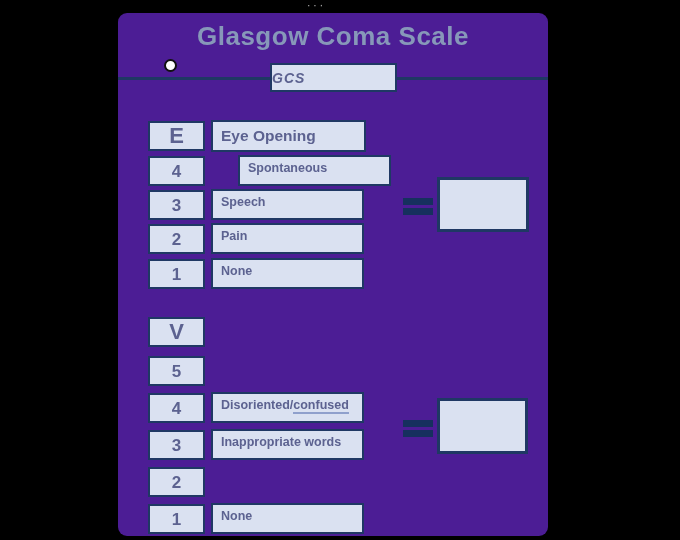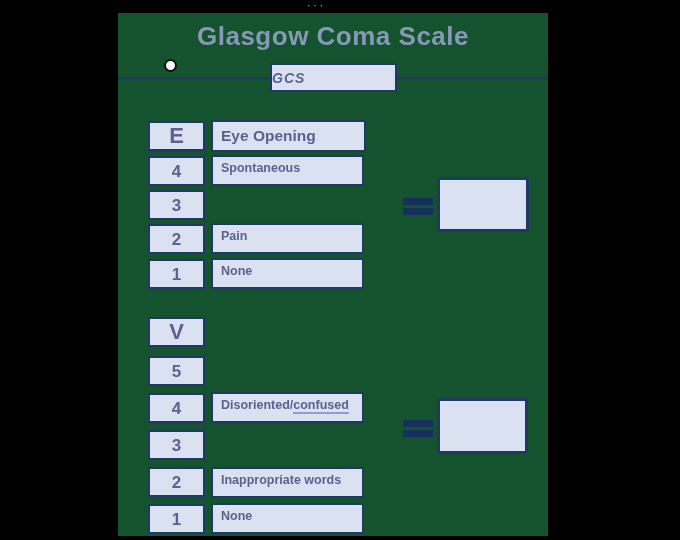--- a/index.html
+++ b/index.html
@@ -20,21 +20,22 @@
     font-size: 13px;
     letter-spacing: 2px;
     text-align: center;
     cursor: pointer;
     user-select: none;
   }
   .page {
     position: absolute;
     left: 118px; top: 13px;
     width: 430px; height: 523px;
-    background: #14532d;
+    background: #4c1d95;
+    border-radius: 9px;
   }
   .title {
     position: absolute;
     left: 0; top: 8px;
     width: 100%;
     text-align: center;
     font-size: 26px;
     font-weight: bold;
     letter-spacing: 0.5px;
     color: #8798b9;
@@ -128,27 +129,30 @@
     <div class="numbox letterbox" style="top:108px;">
       <span>E</span>
     </div>
     <div class="labbox headbox" style="top:107px;">
       <span>Eye Opening</span>
     </div>
 
     <div class="numbox" style="top:143px;">
       <span>4</span>
     </div>
-    <div class="labbox" style="top:142px;">
+    <div class="labbox" style="top:142px;margin-left:27px;">
       <span>Spontaneous</span><span class="u"></span>
     </div>
 
     <div class="numbox" style="top:177px;">
       <span>3</span>
     </div>
+    <div class="labbox" style="top:176px;">
+      <span>Speech</span><span class="u"></span>
+    </div>
 
     <div class="numbox" style="top:211px;">
       <span>2</span>
     </div>
     <div class="labbox" style="top:210px;">
       <span>Pain</span><span class="u"></span>
     </div>
 
     <div class="numbox" style="top:246px;">
       <span>1</span>
@@ -174,21 +178,21 @@
     <div class="numbox" style="top:380px;">
       <span>4</span>
     </div>
     <div class="labbox" style="top:379px;">
       <span>Disoriented/</span><span class="u">confused</span>
     </div>
 
     <div class="numbox" style="top:417px;">
       <span>3</span>
     </div>
-    <div class="labbox" style="top:416px;margin-top:38px;">
+    <div class="labbox" style="top:416px;">
       <span>Inappropriate words</span><span class="u"></span>
     </div>
 
     <div class="numbox" style="top:454px;">
       <span>2</span>
     </div>
 
     <div class="numbox" style="top:491px;">
       <span>1</span>
     </div>

